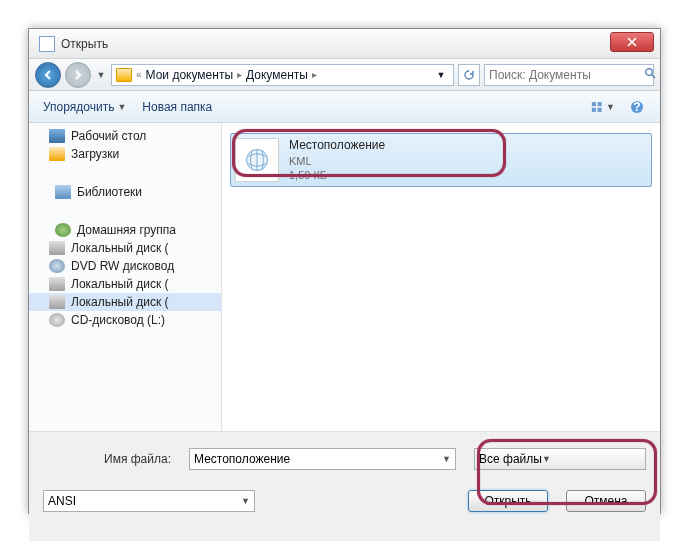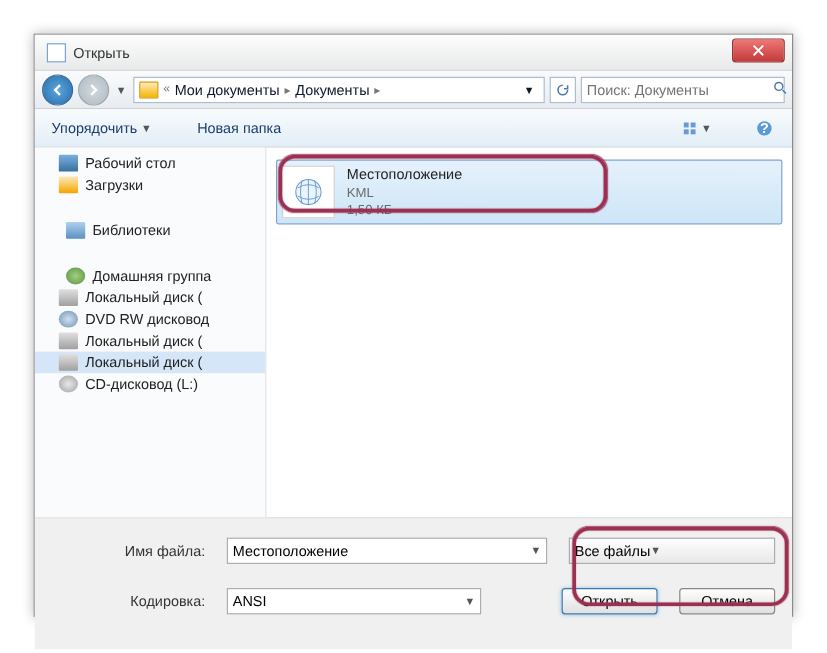--- a/index.html
+++ b/index.html
@@ -15,21 +15,21 @@
 .nav-drop{width:12px;height:20px;display:flex;align-items:center;justify-content:center;color:#555;cursor:pointer}
 .addr{flex:1;height:22px;background:#fff;border:1px solid #adbccf;display:flex;align-items:center;padding:0 4px;gap:4px}
 .addr .folder-icon{width:16px;height:14px;background:linear-gradient(#fceabb,#f8b500);border:1px solid #d89a00;border-radius:1px}
 .addr span{color:#0f172a}
 .addr .sep{color:#777;font-size:10px;cursor:pointer}
 .addr-drop{width:16px;text-align:center;color:#555;cursor:pointer}
 .refresh{width:22px;height:22px;border:1px solid #adbccf;background:#fff;display:flex;align-items:center;justify-content:center;color:#4a7ab0;cursor:pointer}
 .search{width:170px;height:22px;background:#fff;border:1px solid #adbccf;display:flex;align-items:center;padding:0 4px;position:relative}
 .search input{border:none;outline:none;flex:1;color:#ef4444}
 .search .sicon{color:#4a7ab0;cursor:pointer}
-.toolbar{height:32px;background:linear-gradient(#f8fbfd,#e2eef7);border-bottom:1px solid #d0d8e0;display:flex;align-items:center;padding:0 10px;gap:30px}
+.toolbar{height:32px;background:linear-gradient(#f8fbfd,#e2eef7);border-bottom:1px solid #d0d8e0;display:flex;align-items:center;padding:0 10px;gap:8px}
 .toolbar .tbtn{color:#1a3e6e;cursor:pointer;display:flex;align-items:center;gap:3px;padding:3px 4px}
 .toolbar .spacer{flex:1}
 .toolbar .iconbtn{width:26px;height:22px;border:1px solid transparent;display:flex;align-items:center;justify-content:center;cursor:pointer;color:#3a6a9a}
 .body{display:flex;height:308px}
 .tree{width:193px;border-right:1px solid #e0e4e8;overflow:hidden;padding:4px 0;background:#fafbfc}
 .tree-item{display:flex;align-items:center;gap:6px;padding:2px 0 2px 20px;cursor:pointer;color:#222;white-space:nowrap}
 .tree-item.group{padding-left:26px;margin-top:20px}
 .tree-item.sel{background:#d4e6f7}
 .ticon{width:16px;height:14px;flex-shrink:0}
 .ti-recent{background:linear-gradient(#fceabb,#f4a500);border-radius:1px}
@@ -208,21 +208,20 @@
       <div class="finput">
         <span>Местоположение</span>
         <span class="darr">▼</span>
       </div>
       <div class="fcombo">
         <span>Все файлы</span>
         <span class="darr">▼</span>
       </div>
     </div>
     <div class="frow">
-      <div class="flabel">Кодировка:</div>
       <div class="finput short">
         <span>ANSI</span>
         <span class="darr">▼</span>
       </div>
       <div style="flex:1"></div>
       <div class="btn primary">Открыть</div>
       <div class="btn">Отмена</div>
     </div>
   </div>
 

